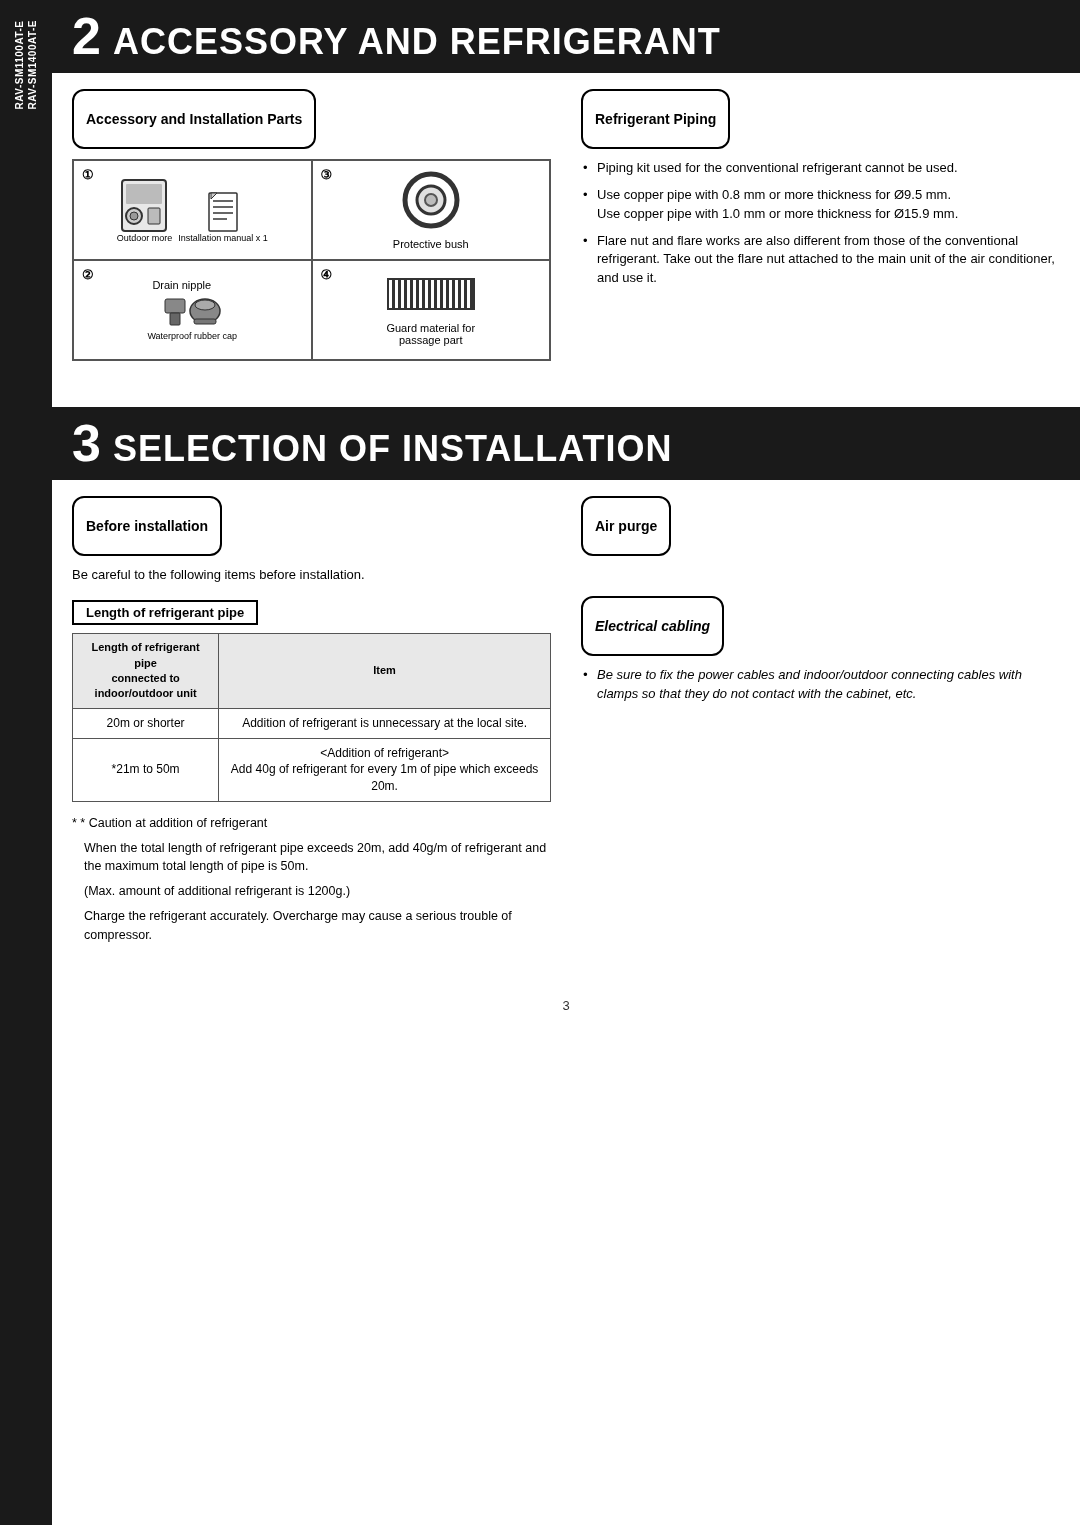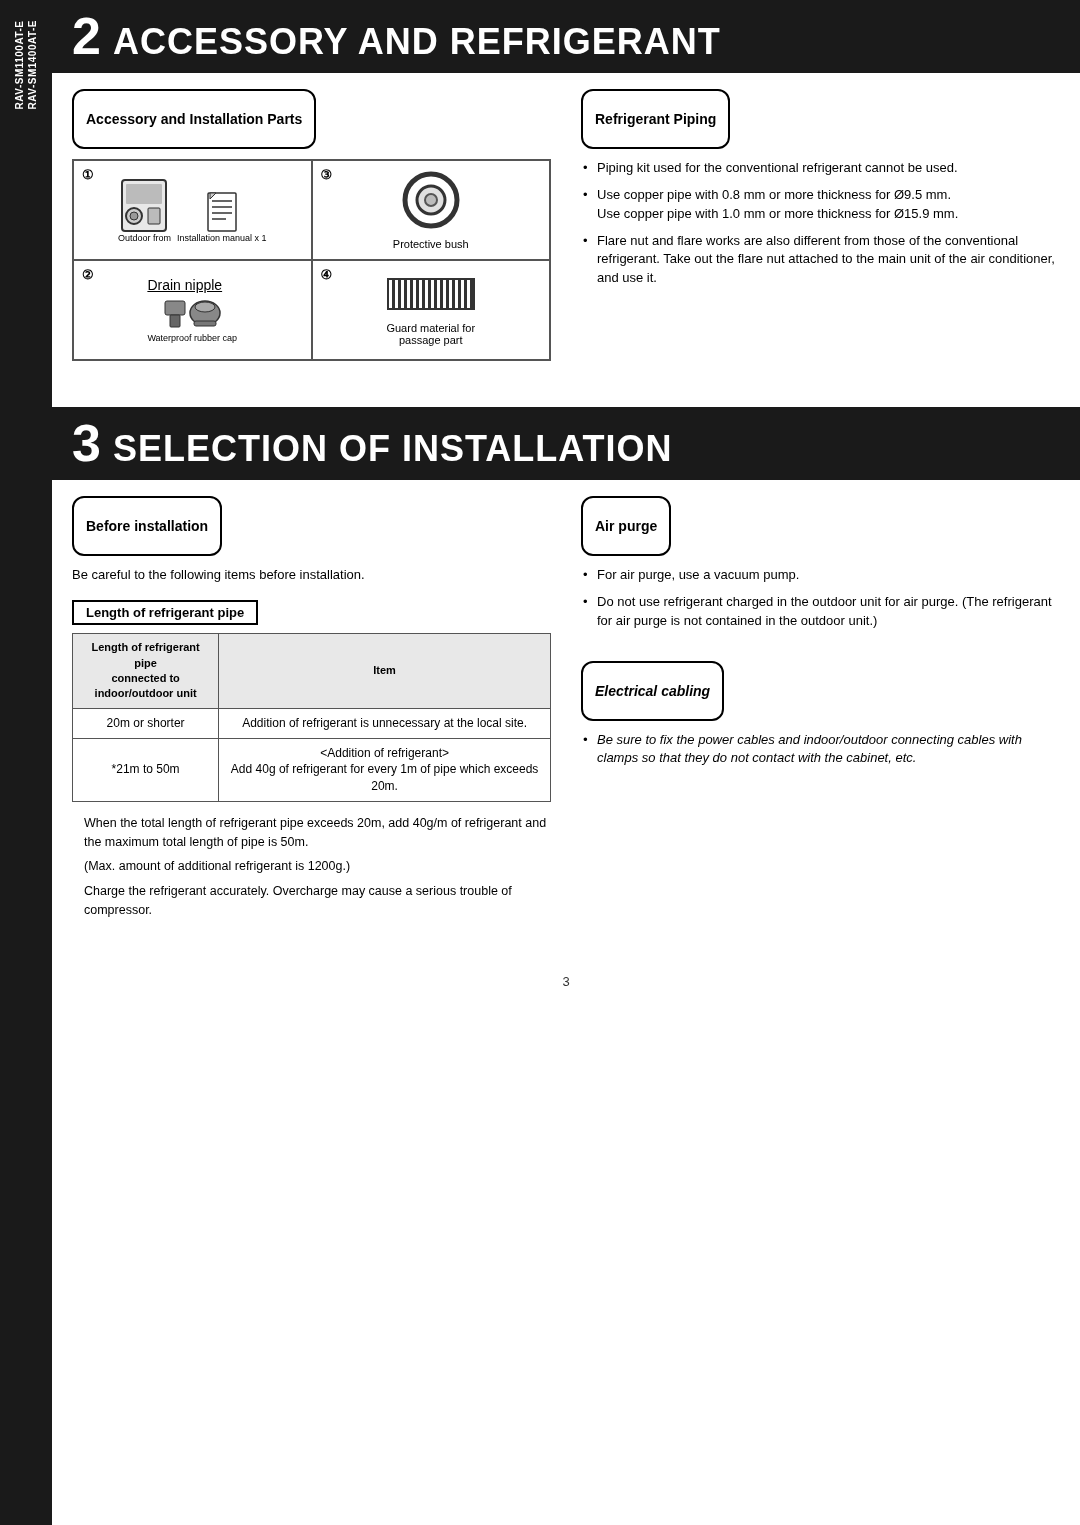--- a/index.html
+++ b/index.html
@@ -261,21 +261,21 @@
 
             <div style="display:flex;gap:6px;align-items:flex-end;">
               <div style="display:flex;flex-direction:column;align-items:center;">
                 <svg width="48" height="55" viewBox="0 0 48 55">
                   <rect x="2" y="2" width="44" height="51" rx="3" ry="3" stroke="#333" stroke-width="2" fill="#e8e8e8"></rect>
                   <rect x="6" y="6" width="36" height="20" rx="1" fill="#bbb"></rect>
                   <circle cx="14" cy="38" r="8" stroke="#333" stroke-width="2" fill="#ccc"></circle>
                   <circle cx="14" cy="38" r="4" stroke="#333" stroke-width="1" fill="#999"></circle>
                   <rect x="28" y="30" width="12" height="16" rx="1" stroke="#333" stroke-width="1" fill="#bbb"></rect>
                 </svg>
-                <span style="font-size:9px;text-align:center;">Outdoor from</span>
+                <span style="font-size:9px;text-align:center;">Outdoor more</span>
               </div>
               <div style="display:flex;flex-direction:column;align-items:center;">
                 <svg width="32" height="42" viewBox="0 0 32 42">
                   <rect x="2" y="2" width="28" height="38" rx="1" fill="#fff" stroke="#333" stroke-width="1.5"></rect>
                   <line x1="6" y1="10" x2="26" y2="10" stroke="#333" stroke-width="1.5"></line>
                   <line x1="6" y1="16" x2="26" y2="16" stroke="#333" stroke-width="1.5"></line>
                   <line x1="6" y1="22" x2="26" y2="22" stroke="#333" stroke-width="1.5"></line>
                   <line x1="6" y1="28" x2="20" y2="28" stroke="#333" stroke-width="1.5"></line>
                   <polygon points="4,2 10,2 4,8" fill="#ccc" stroke="#333" stroke-width="1"></polygon>
                 </svg>
@@ -294,21 +294,21 @@
               <circle cx="30" cy="30" r="6" stroke="#555" stroke-width="2" fill="#bbb"></circle>
             </svg>
             <span class="cell-label">Protective bush</span>
           </div>
         </div>
 
         <div class="parts-cell">
           <span class="cell-number">②</span>
           <div class="parts-cell-inner">
             <div style="display:flex;flex-direction:column;align-items:center;">
-              <span style="font-size:14px;align-self:flex-start;text-decoration:underline;">Drain nipple</span>
+              <span style="font-size:11px;align-self:flex-start;margin-left:5px;">Drain nipple</span>
               <svg width="65" height="40" viewBox="0 0 65 40">
 
                 <rect x="5" y="8" width="20" height="14" rx="2" fill="#888" stroke="#333" stroke-width="1"></rect>
                 <rect x="10" y="22" width="10" height="12" rx="1" fill="#666" stroke="#333" stroke-width="1"></rect>
 
                 <ellipse cx="45" cy="20" rx="15" ry="12" fill="#888" stroke="#333" stroke-width="1.5"></ellipse>
                 <ellipse cx="45" cy="14" rx="10" ry="5" fill="#aaa" stroke="#333" stroke-width="1"></ellipse>
                 <rect x="34" y="28" width="22" height="5" rx="2" fill="#777" stroke="#333" stroke-width="1"></rect>
               </svg>
               <span style="font-size:9px;">Waterproof rubber cap</span>
@@ -371,39 +371,36 @@
               <td>20m or shorter</td>
               <td>Addition of refrigerant is unnecessary at the local site.</td>
             </tr>
             <tr>
               <td>*21m to 50m</td>
               <td>&lt;Addition of refrigerant&gt;<br>Add 40g of refrigerant for every 1m of pipe which exceeds 20m.</td>
             </tr>
           </tbody>
         </table>
 
+        <p class="caution-text">* <span>* Caution at addition of refrigerant</span></p>
         <p class="caution-text" style="padding-left:12px;">
           <span>When the total length of refrigerant pipe exceeds 20m, add 40g/m of refrigerant and the maximum total length of pipe is 50m.</span>
         </p>
         <p class="caution-text" style="padding-left:12px;">
           <span>(Max. amount of additional refrigerant is 1200g.)</span>
         </p>
         <p class="caution-text" style="padding-left:12px;">
           <span>Charge the refrigerant accurately. Overcharge may cause a serious trouble of compressor.</span>
         </p>
       </div>
     </div>
 
     <div class="right-section">
       <div class="subsection-block">
         <div class="subsection-title">Air purge</div>
-        <ul class="bullet-list">
-          <li>For air purge, use a vacuum pump.</li>
-          <li>Do not use refrigerant charged in the outdoor unit for air purge. (The refrigerant for air purge is not contained in the outdoor unit.)</li>
-        </ul>
       </div>
 
       <div class="subsection-block" style="margin-top:30px;font-style:italic;">
         <div class="subsection-title">Electrical cabling</div>
         <ul class="bullet-list">
           <li>Be sure to fix the power cables and indoor/outdoor connecting cables with clamps so that they do not contact with the cabinet, etc.</li>
         </ul>
       </div>
     </div>
 

